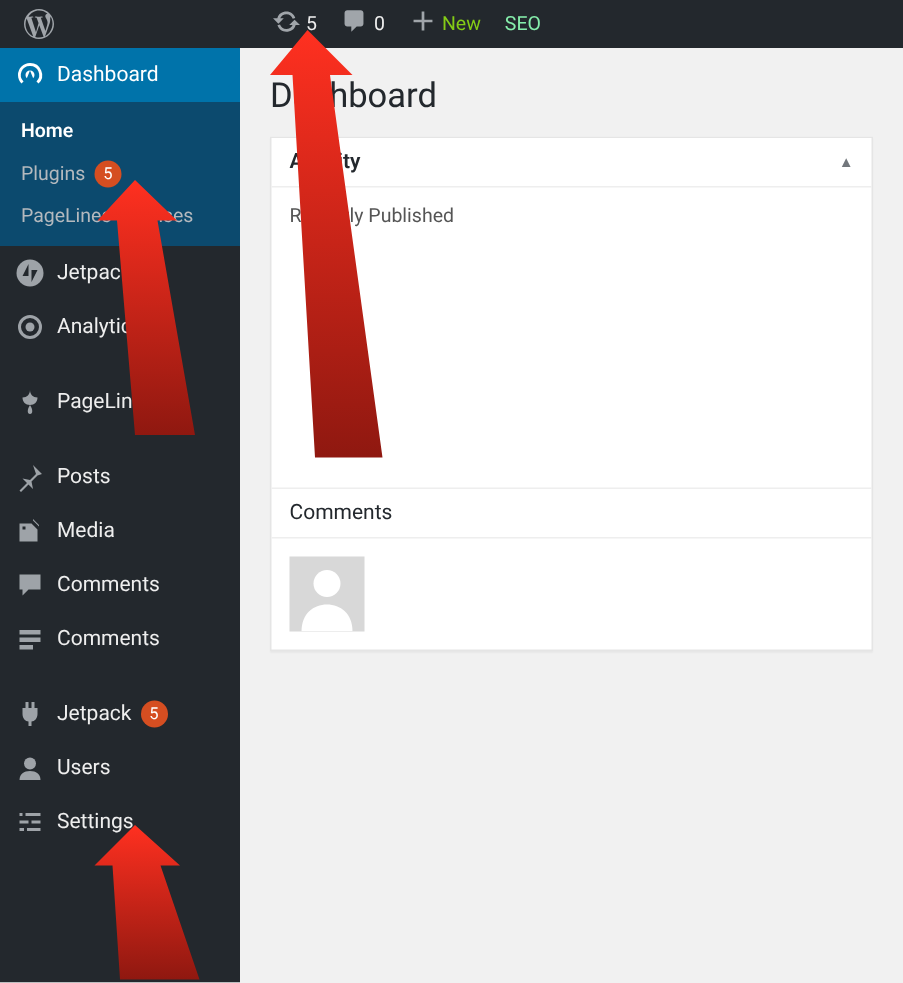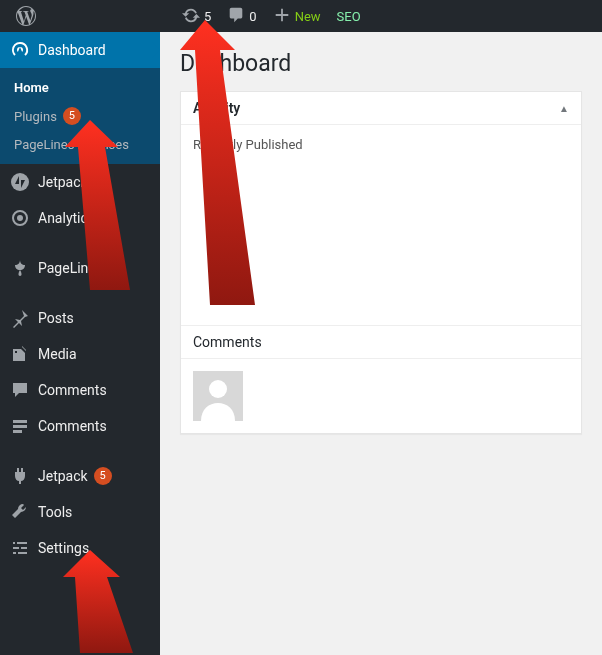--- a/index.html
+++ b/index.html
@@ -287,24 +287,25 @@
         <svg viewBox="0 0 20 20">
           <path d="M7 2v4H5v4c0 3 2 5 4 5v3h2v-3c2 0 4-2 4-5V6h-2V2h-2v4H9V2z"></path>
         </svg>
       </span>
     <span>Jetpack</span>
     <span class="badge">5</span>
   </div>
   <div class="menu-item">
     <span class="icon">
         <svg viewBox="0 0 20 20">
-          <path d="M13 2a5 5 0 0 0-5 5l-6 6 3 3 6-6a5 5 0 0 0 5-5l-3 3-2-2 3-3z"></path>
-        </svg>
-      </span>
-    <span>Tools</span>
+          <circle cx="10" cy="7" r="4"></circle>
+          <path d="M3 18c0-4 3-6 7-6s7 2 7 6z"></path>
+        </svg>
+      </span>
+    <span>Users</span>
   </div>
   <div class="menu-item">
     <span class="icon">
         <svg viewBox="0 0 20 20">
           <path d="M3 4h2v2H3zm4 0h10v2H7zM3 9h6v2H3zm8 0h6v2h-6zM3 14h3v2H3zm5 0h9v2H8z"></path>
         </svg>
       </span>
     <span>Settings</span>
   </div>
 </div>

